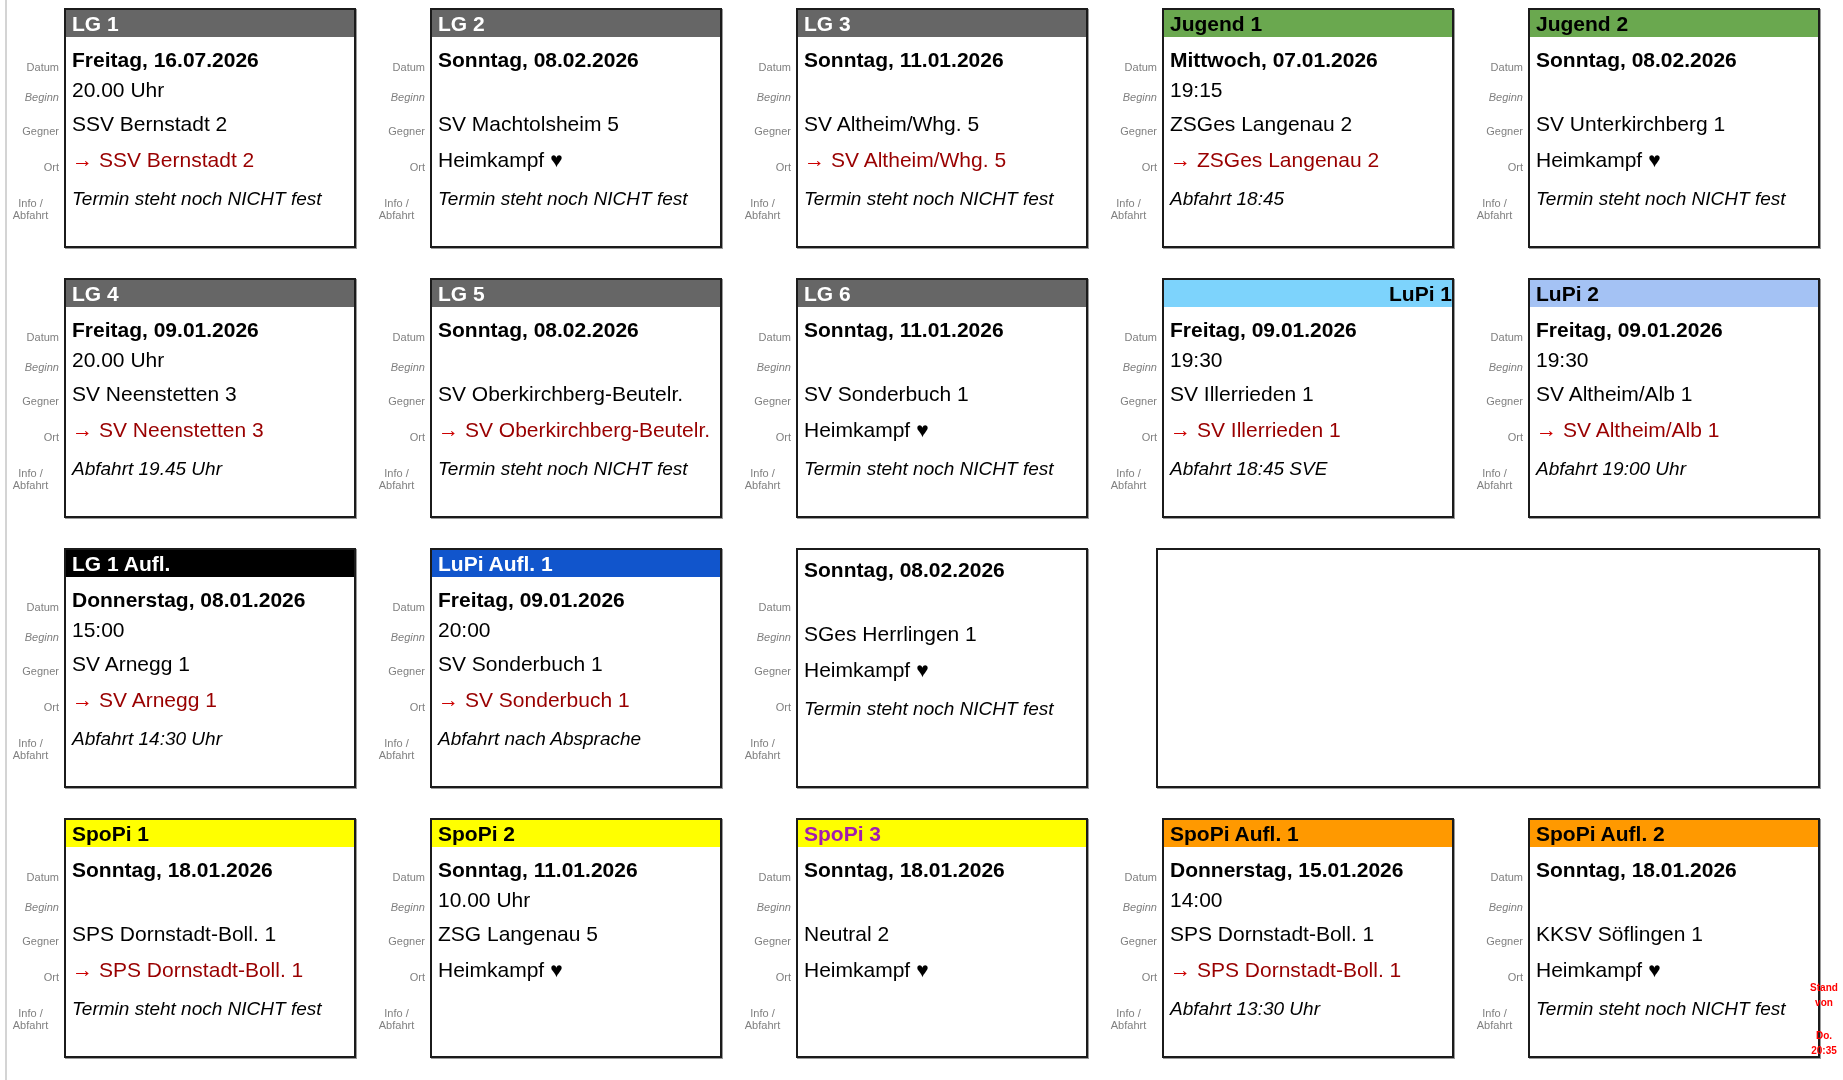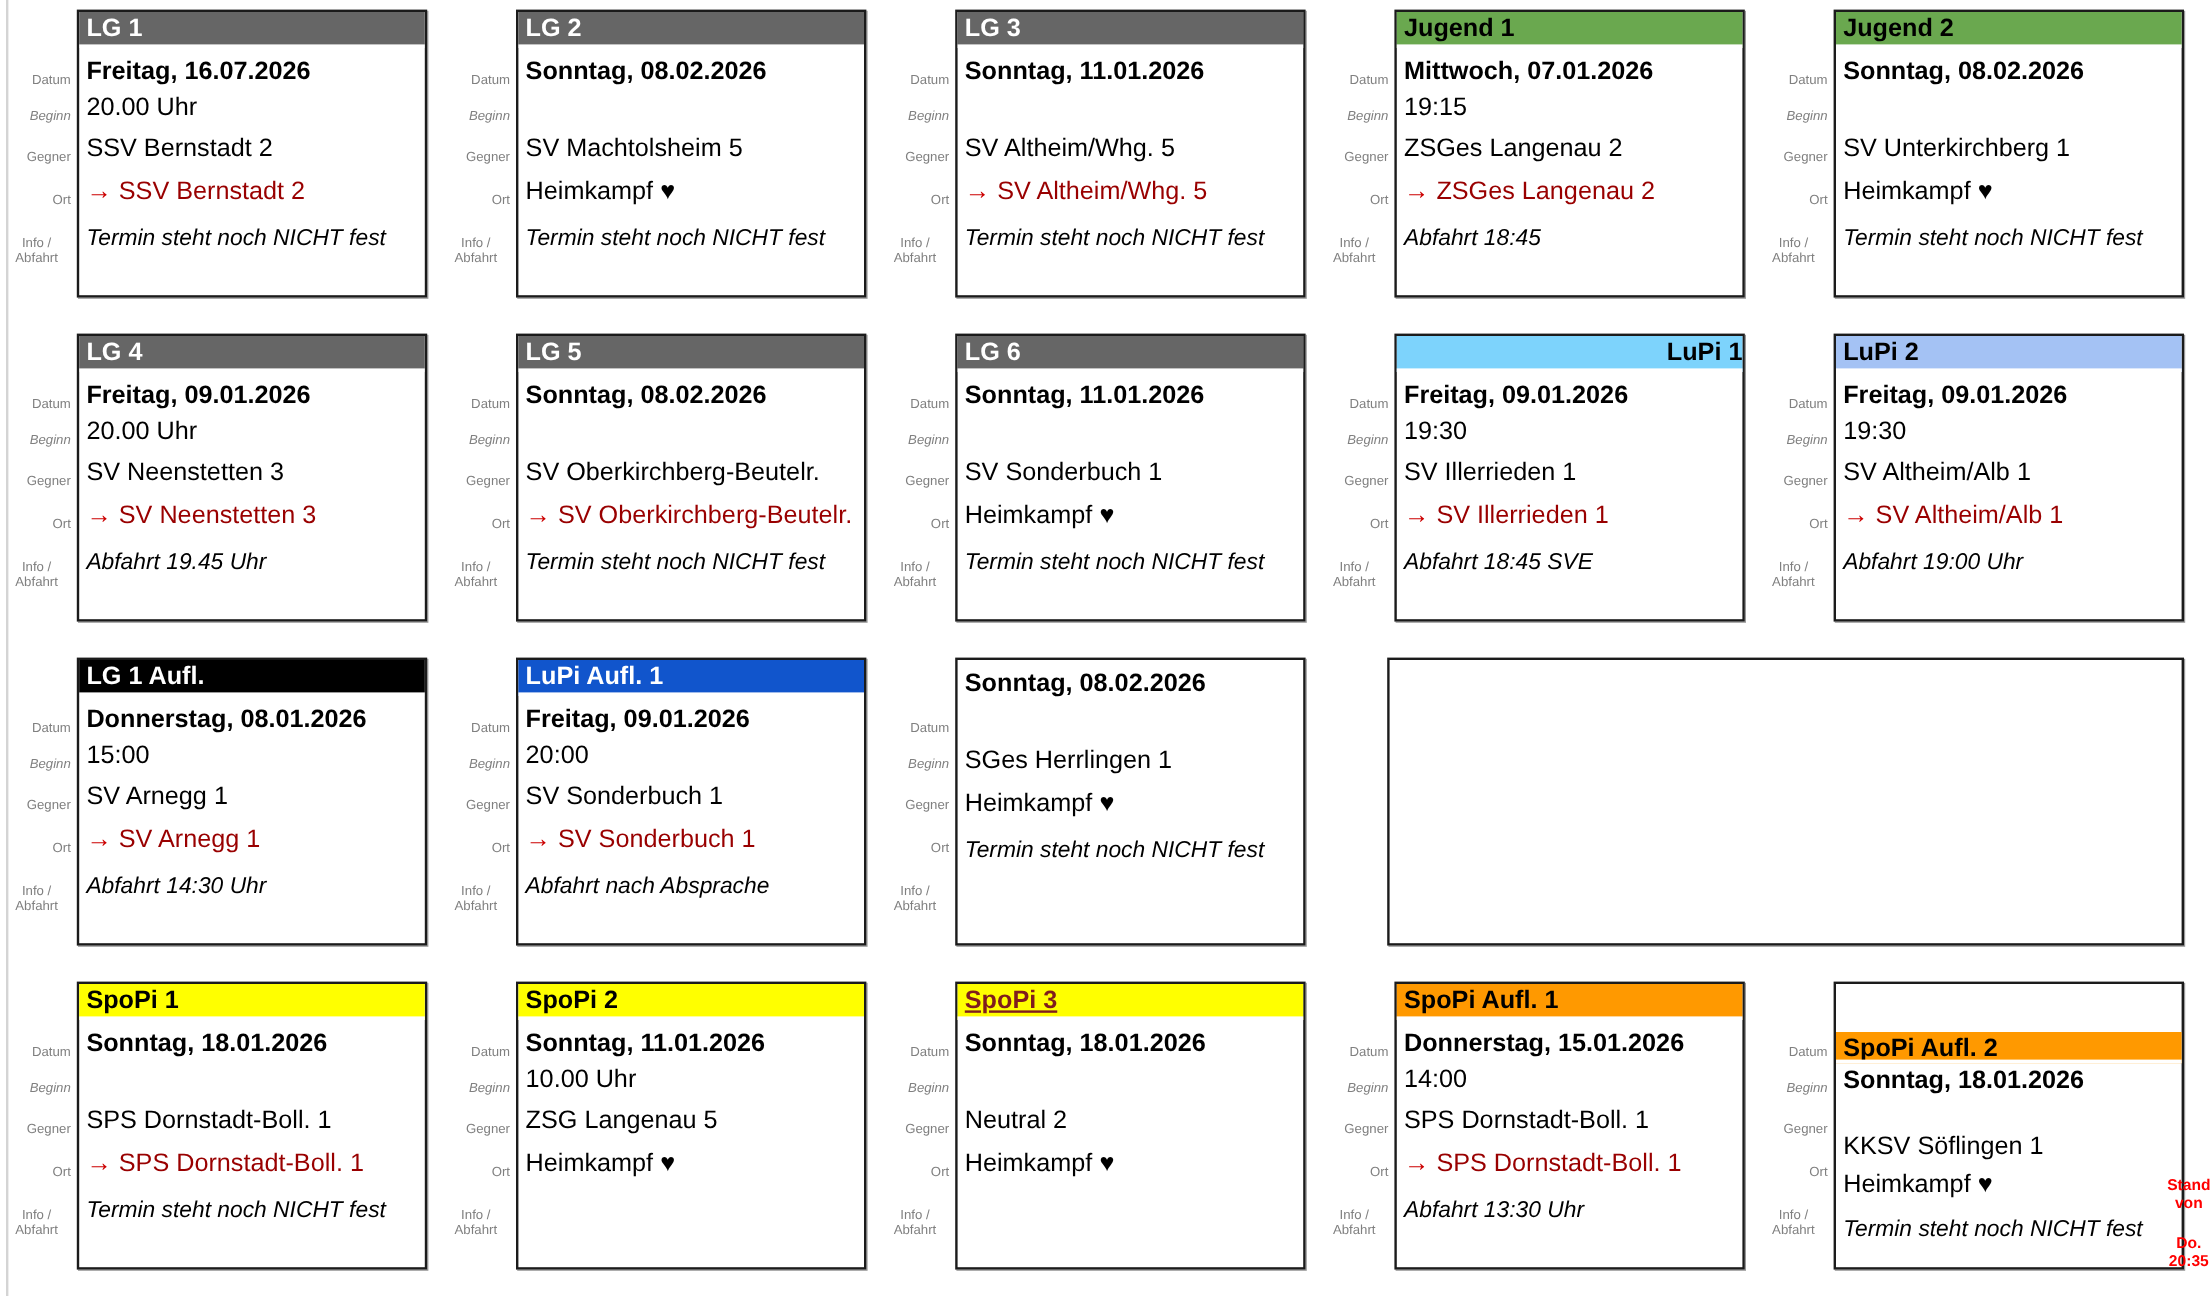--- a/index.html
+++ b/index.html
@@ -55,21 +55,21 @@
   .ort-away{color:#990000;}
   .arrow{color:#cc0000;font-weight:bold;margin-right:6px;}
   .heart{margin-left:6px;}
   .empty-box{
     grid-row:3;grid-column:4/6;
     margin:8px 12px 0 56px;height:240px;box-sizing:border-box;
     border:2px solid #1b1b1b;background:#fff;box-shadow:1px 1px 0 #9a9a9a;
   }
   .stand-note{
     position:absolute;right:0;top:980px;width:38px;
-    color:#ff0000;font-size:13px;line-height:15px;font-weight:bold;
+    color:#ff0000;font-size:10px;line-height:15px;font-weight:bold;
     text-align:center;white-space:nowrap;
   }
   .stand-note .gap{height:18px;}
 </style>
 </head>
 <body>
 
 <div class="window-edge"></div>
 
 <div class="grid" id="grid">
@@ -454,21 +454,21 @@
       <div class="lab l-beginn">Beginn</div>
       <div class="lab l-gegner">Gegner</div>
       <div class="lab l-ort">Ort</div>
       <div class="lab l-gap"></div>
       <div class="lab l-info">
         <div>Info /</div>
         <div>Abfahrt</div>
       </div>
     </div>
     <div class="card">
-      <div class="hd" style="background: rgb(255, 255, 0); color: #7f1d1d; text-decoration: underline;"><span>SpoPi 3</span></div>
+      <div class="hd" style="background: rgb(255, 255, 0); color: #a21caf;"><span>SpoPi 3</span></div>
       <div class="line v-datum">Sonntag, 18.01.2026</div>
       <div class="line v-beginn"></div>
       <div class="line v-gegner">Neutral 2</div>
       <div class="line v-ort">
         <span>Heimkampf</span>
           <span class="heart">♥</span>
       </div>
       <div class="line v-gap"></div>
       <div class="line v-info"></div>
     </div>
@@ -504,21 +504,21 @@
       <div class="lab l-beginn">Beginn</div>
       <div class="lab l-gegner">Gegner</div>
       <div class="lab l-ort">Ort</div>
       <div class="lab l-gap"></div>
       <div class="lab l-info">
         <div>Info /</div>
         <div>Abfahrt</div>
       </div>
     </div>
     <div class="card">
-      <div class="hd" style="background: rgb(255, 153, 0); color: rgb(0, 0, 0); margin-top: 40px;"><span>SpoPi Aufl. 2</span></div>
+      <div class="hd" style="background: rgb(255, 153, 0); color: rgb(0, 0, 0);"><span>SpoPi Aufl. 2</span></div>
       <div class="line v-datum">Sonntag, 18.01.2026</div>
       <div class="line v-beginn"></div>
       <div class="line v-gegner">KKSV Söflingen 1</div>
       <div class="line v-ort">
         <span>Heimkampf</span>
           <span class="heart">♥</span>
       </div>
       <div class="line v-gap"></div>
       <div class="line v-info">Termin steht noch NICHT fest</div>
     </div>

